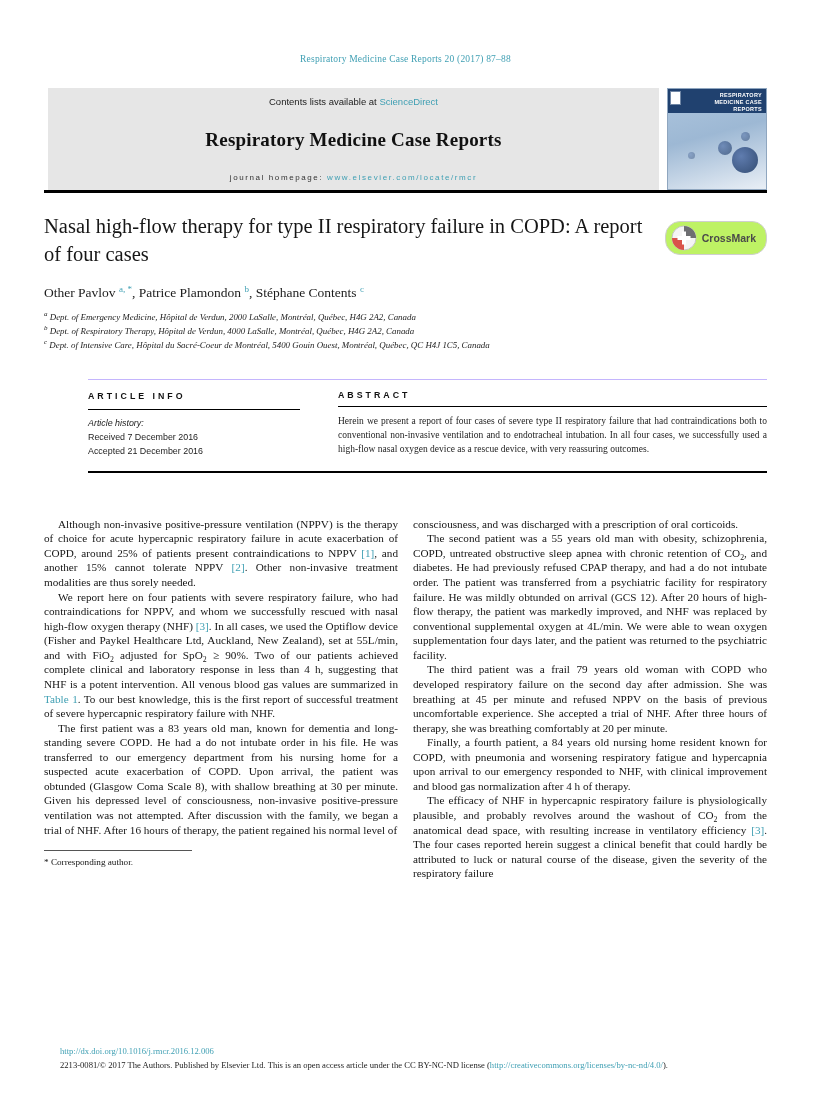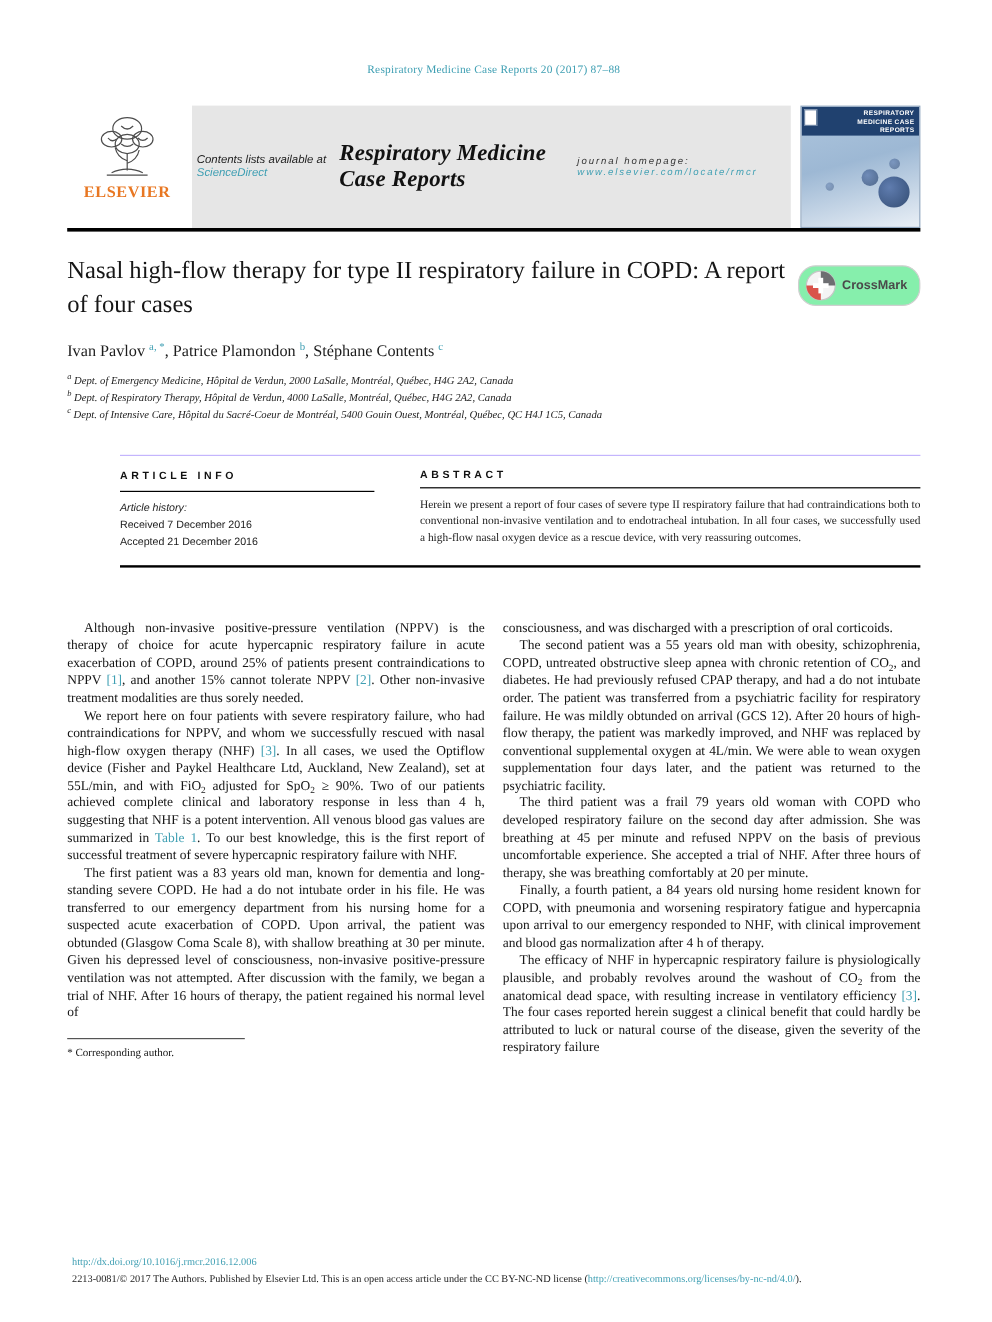--- a/index.html
+++ b/index.html
@@ -7,21 +7,21 @@
     --orange:#e87722;
     --header_bg:#e6e6e6;
     --ink:#1c1c1c;
   }
   *{box-sizing:border-box;}
   html,body{margin:0;padding:0;background:#fff;}
   .page{
     width:827px;height:1102px;margin:0 auto;position:relative;
     background:#fff;color:var(--ink);
     font-family:"Liberation Serif", serif;
-    padding:54px 60px 0 56px;overflow:hidden;
+    padding:54px 60px 0 44px;overflow:hidden;
   }
   .lnk{color:var(--accent);}
   .it{font-style:italic;}
   sup,sub{line-height:0;}
   sup{font-size:70%;}
   sub{font-size:70%;}
 
   
   .cite-top{
     text-align:center;font-size:9.5px;letter-spacing:.2px;
@@ -32,23 +32,22 @@
   .logo-box{
     width:100px;background:#fff;display:flex;flex-direction:column;
     align-items:center;justify-content:flex-start;padding-top:4px;
   }
   .els-word{
     font-family:"Liberation Serif",serif;font-weight:bold;color:var(--orange);
     font-size:13.5px;letter-spacing:.5px;margin-top:2px;
   }
   .head-mid{
     flex:1;background:var(--header_bg);margin:0 8px 0 4px;
-    display:flex;flex-direction:row;align-items:center;justify-content:space-between;
+    display:flex;flex-direction:column;align-items:center;justify-content:space-between;
     padding:8px 4px;
-    font-style:italic;
   }
   .contents-line{font-family:"Liberation Sans",sans-serif;font-size:9.5px;color:#222;}
   .jtitle{font-size:19px;font-weight:600;color:#111;letter-spacing:.2px;}
   .homepage-line{
     font-family:"Liberation Sans",sans-serif;font-size:8px;letter-spacing:1.6px;color:#333;
   }
   .cover{
     width:100px;position:relative;overflow:hidden;
     background:linear-gradient(165deg,#aec6de 0%,#9db8d4 45%,#e9eff6 100%);
     border:1px solid #8fa6bf;
@@ -74,21 +73,21 @@
 
   .rule-thick{border-top:3px solid #000;margin-top:0;}
 
   
   .title-row{display:flex;justify-content:space-between;margin-top:20px;align-items:center;}
   .atitle{
     font-size:20.5px;font-weight:normal;line-height:1.35;margin:0;width:612px;color:#161616;
   }
   .crossmark{
     display:flex;align-items:center;gap:5px;border:1px solid #cfcfcf;border-radius:15px;
-    padding:3px 10px 3px 5px;background:#86efac;height:34px;align-self:center;margin-top:-6px;
+    padding:3px 10px 3px 5px;background:#bef264;height:34px;align-self:center;margin-top:-6px;
   }
   .cm-label{font-family:"Liberation Sans",sans-serif;font-weight:bold;font-size:10.5px;color:#4a4a4a;}
   .authors{margin-top:17px;font-size:13.5px;}
   .authors sup{font-size:9px;}
   .affils{margin-top:10px;font-size:8.9px;font-style:italic;line-height:1.55;color:#222;}
   .affils sup{font-size:7px;font-style:italic;}
 
   
   .infobox{
     margin-top:26px;border-top:1px solid #c4b5fd;border-bottom:2px solid #000;
@@ -131,40 +130,20 @@
   svg{display:block;}
 </style>
 </head>
 <body>
 
 <div class="page">
 
   <div class="cite-top lnk">Respiratory Medicine Case Reports 20 (2017) 87–88</div>
 
   <div class="masthead">
-    <div class="logo-box">
-      <svg width="54" height="58" viewBox="0 0 54 58">
-        <g fill="none" stroke="#4d4d4d" stroke-width="1">
-          <ellipse cx="27" cy="15" rx="12" ry="9"></ellipse>
-          <ellipse cx="14" cy="24" rx="8.5" ry="6.5"></ellipse>
-          <ellipse cx="40" cy="24" rx="8.5" ry="6.5"></ellipse>
-          <ellipse cx="27" cy="28" rx="10" ry="8"></ellipse>
-          <path d="M22 13 q5 5 10 0"></path>
-          <path d="M11 23 q3 4 7 1"></path>
-          <path d="M36 23 q4 4 8 0"></path>
-          <path d="M22 28 q5 4 10 0"></path>
-          <path d="M27 36 L27 50"></path>
-          <path d="M27 42 C21 40 18 36 17 31"></path>
-          <path d="M27 44 C33 42 36 38 37 33"></path>
-          <path d="M14 52 C22 48 32 48 40 52"></path>
-          <path d="M10 54 H44"></path>
-        </g>
-      </svg>
-      <div class="els-word">ELSEVIER</div>
-    </div>
 
     <div class="head-mid">
       <div class="contents-line">
         <span>Contents lists available at </span><span class="lnk">ScienceDirect</span>
       </div>
       <div class="jtitle">Respiratory Medicine Case Reports</div>
       <div class="homepage-line">
         <span>journal homepage: </span><span class="lnk">www.elsevier.com/locate/rmcr</span>
       </div>
     </div>
@@ -190,21 +169,21 @@
         <circle cx="13" cy="13" r="12" fill="#f4f4f4" stroke="#c6c6c6"></circle>
         <path d="M13 1 A12 12 0 0 1 25 13 L13 13 Z" fill="#6d6e71"></path>
         <path d="M1 13 A12 12 0 0 0 13 25 L13 13 Z" fill="#d9534a"></path>
         <rect x="11" y="6.5" width="4" height="13" fill="#fff"></rect>
         <rect x="6.5" y="11" width="13" height="4" fill="#fff"></rect>
       </svg>
       <span class="cm-label">CrossMark</span>
     </div>
   </div>
 
-  <div class="authors"><span>Ivan Pavlov </span><sup class="lnk">a, *</sup><span>, Patrice Plamondon </span><sup class="lnk">b</sup><span>, Stéphane Contents </span><sup class="lnk">c</sup></div>
+  <div class="authors"><span>Other Pavlov </span><sup class="lnk">a, *</sup><span>, Patrice Plamondon </span><sup class="lnk">b</sup><span>, Stéphane Contents </span><sup class="lnk">c</sup></div>
 
   <div class="affils">
     <div><sup>a</sup><span> Dept. of Emergency Medicine, Hôpital de Verdun, 2000 LaSalle, Montréal, Québec, H4G 2A2, Canada</span></div>
     <div><sup>b</sup><span> Dept. of Respiratory Therapy, Hôpital de Verdun, 4000 LaSalle, Montréal, Québec, H4G 2A2, Canada</span></div>
     <div><sup>c</sup><span> Dept. of Intensive Care, Hôpital du Sacré-Coeur de Montréal, 5400 Gouin Ouest, Montréal, Québec, QC H4J 1C5, Canada</span></div>
   </div>
 
   <div class="infobox">
     <div class="info-left">
       <div class="sec-head">ARTICLE INFO</div>

